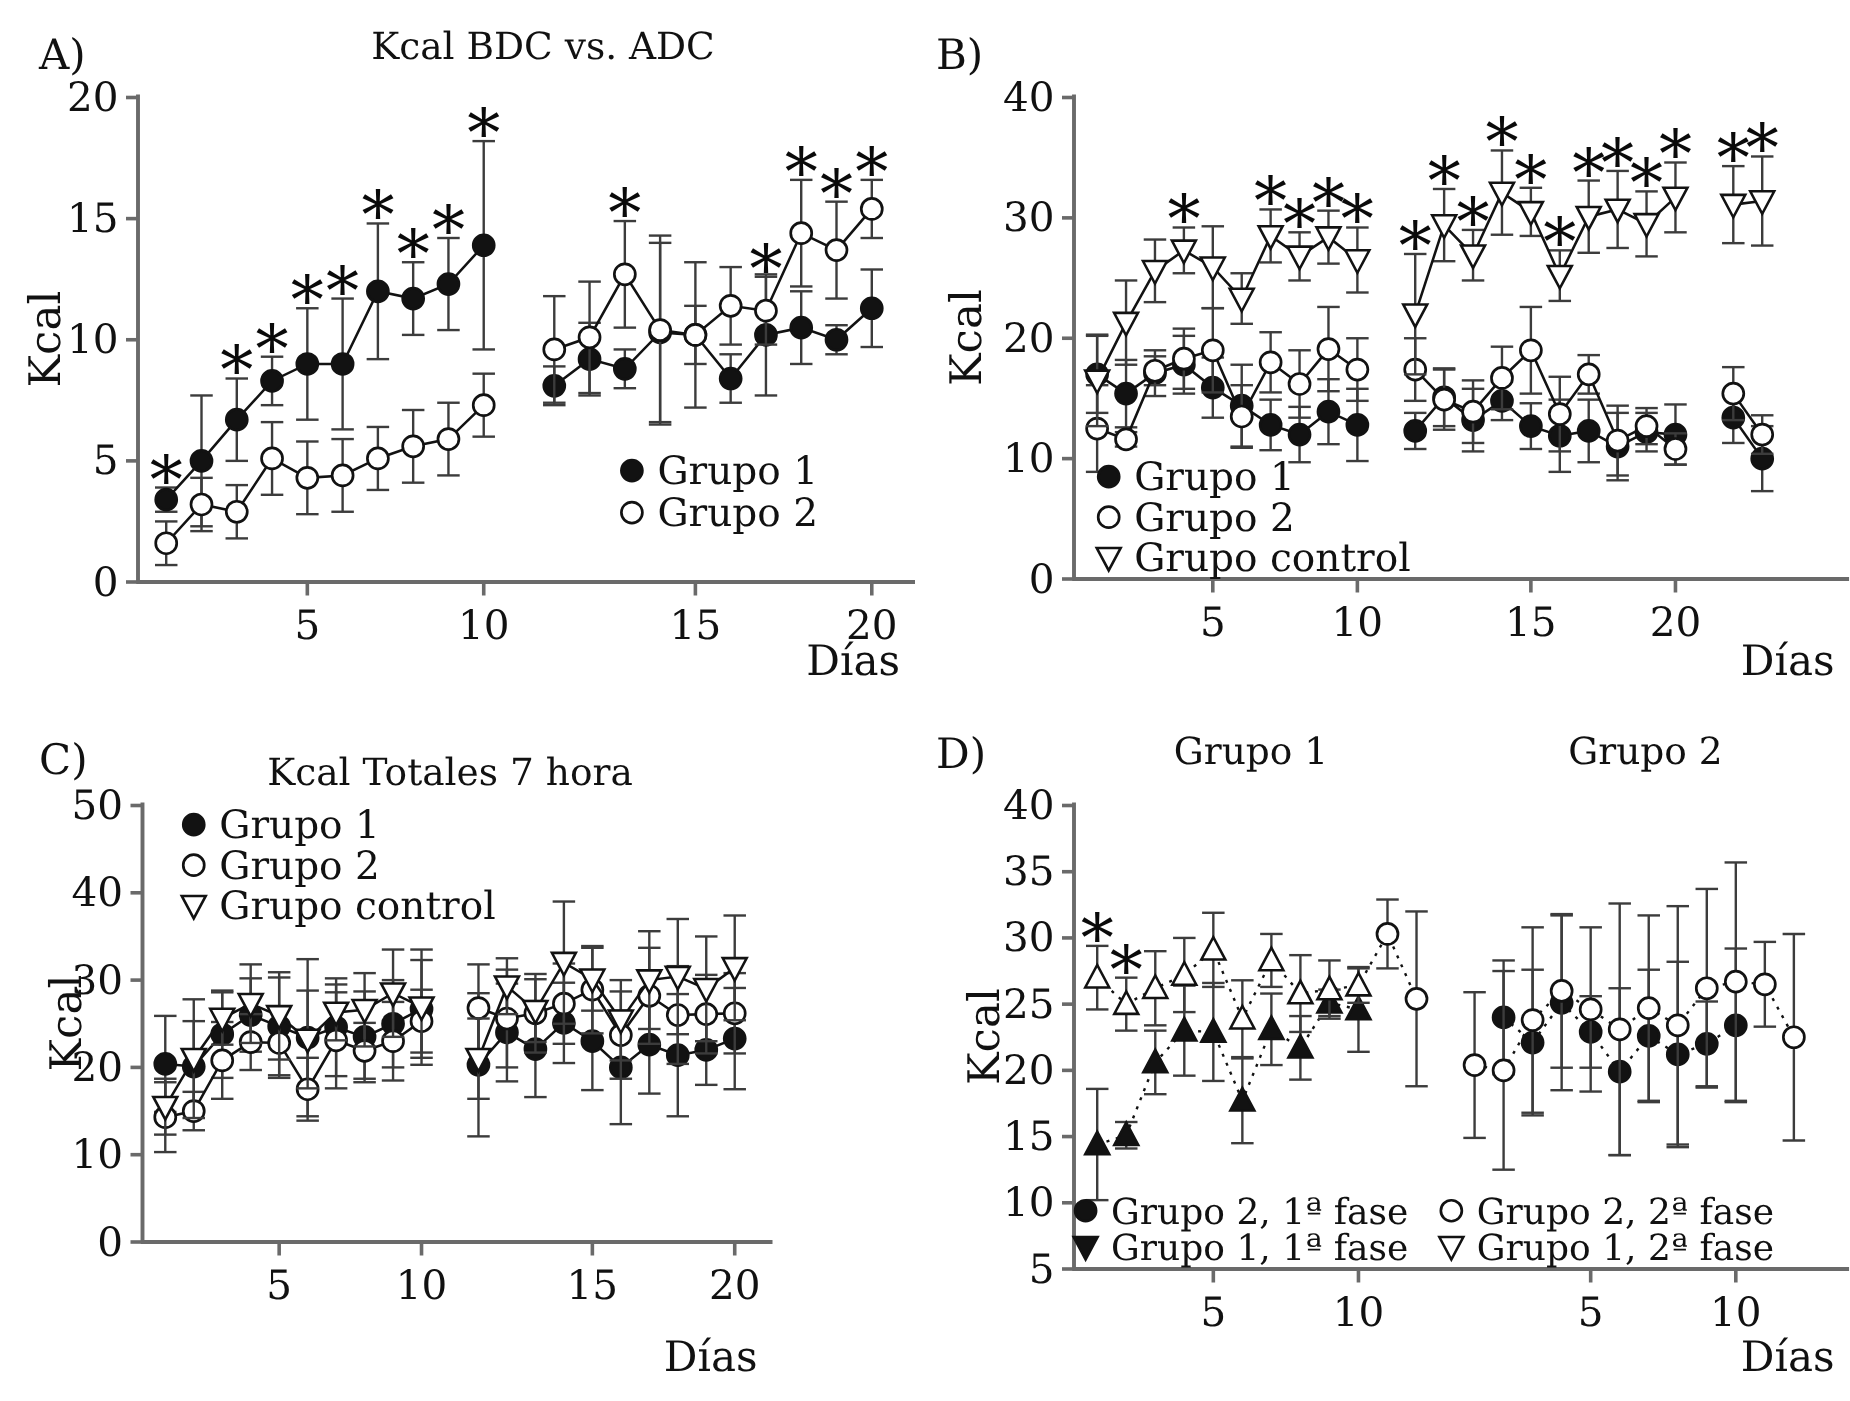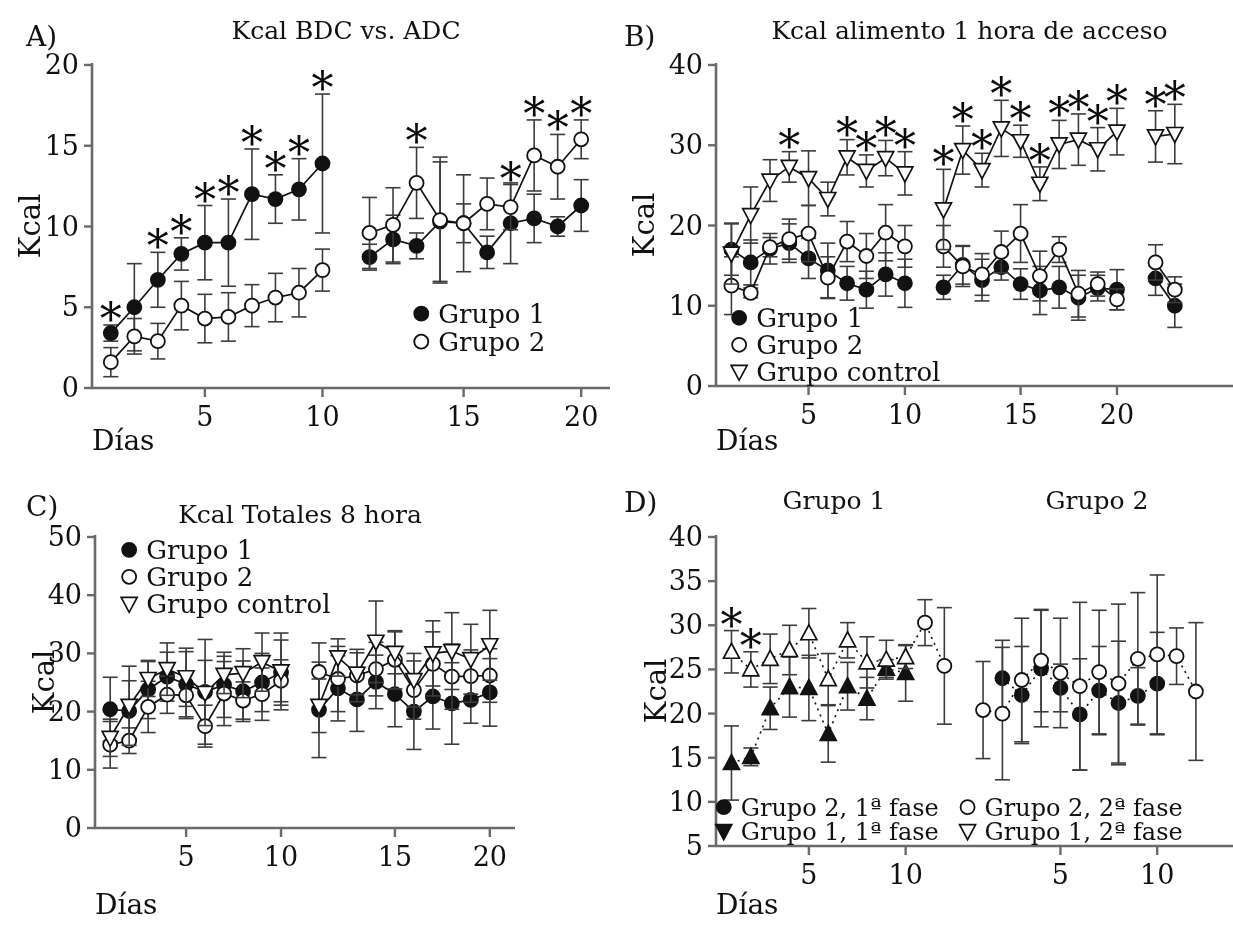--- a/index.html
+++ b/index.html
@@ -10,31 +10,31 @@
   .p1{left:616px;top:0;width:617px;height:460px;}
   .p2{left:0;top:460px;width:616px;height:474px;}
   .p3{left:616px;top:460px;width:617px;height:474px;}
   svg.chart{position:absolute;left:0;top:0;display:block;}
   .plabel{position:absolute;font-size:28px;z-index:3;}
   .pl0{top:20px;left:26px;}
   .pl1{top:20px;left:8px;}
   .pl2{top:30px;left:26px;}
   .pl3{top:26px;left:8px;}
   .ptitle{position:absolute;font-size:25px;text-align:center;z-index:3;line-height:29px;}
-  .t0{top:16px;left:92px;width:508px;}
+  .t0{top:16px;left:108px;width:508px;}
   .t1{top:16px;left:100px;width:507px;}
   .t2{top:40px;left:95px;width:410px;}
   .dt1{top:26px;left:218px;transform:translateX(-50%);white-space:nowrap;}
   .dt2{top:26px;left:481px;transform:translateX(-50%);white-space:nowrap;}
   .ylab{position:absolute;width:120px;text-align:center;font-size:29px;transform:rotate(-90deg);z-index:3;}
   .y0{left:-30px;top:209px;}
   .y1{left:-32px;top:208px;}
   .y2{left:-16px;top:205px;}
   .y3{left:-20px;top:214px;}
-  .xlab{position:absolute;text-align:left;font-size:28px;z-index:3;}
+  .xlab{position:absolute;text-align:right;font-size:28px;z-index:3;}
   .x0{top:424px;left:92px;width:508px;}
   .x1{top:424px;left:100px;width:507px;}
   .x2{top:428px;left:95px;width:410px;}
   .x3{top:428px;left:100px;width:507px;}
 </style>
 </head>
 <body>
 
 <div id="figure">
 
@@ -562,21 +562,20 @@
         <text x="539.5285171102662" y="120.74249999999998" text-anchor="middle" font-size="44" font-family="DejaVu Serif, serif" fill="#0a0a0a">*</text>
         <text x="558.8060836501901" y="114.32249999999999" text-anchor="middle" font-size="44" font-family="DejaVu Serif, serif" fill="#0a0a0a">*</text>
         <circle cx="123.13307984790875" cy="317.7875" r="7" fill="#121212" stroke="#121212" stroke-width="1.8"></circle>
         <text x="140.13307984790873" y="326.7875" text-anchor="start" font-size="26" font-family="DejaVu Serif, serif" fill="#111">Grupo 1</text>
         <circle cx="123.13307984790875" cy="344.7875" r="7" fill="#fff" stroke="#121212" stroke-width="1.8"></circle>
         <text x="140.13307984790873" y="353.7875" text-anchor="start" font-size="26" font-family="DejaVu Serif, serif" fill="#111">Grupo 2</text>
         <polygon points="115.13307984790875,365.2875 131.13307984790873,365.2875 123.13307984790875,380.2875" fill="#fff" stroke="#121212" stroke-width="1.7"></polygon>
         <text x="140.13307984790873" y="380.7875" text-anchor="start" font-size="26" font-family="DejaVu Serif, serif" fill="#111">Grupo control</text>
       </svg>
     <div class="plabel pl1">B)</div>
-    <div class="ptitle t1">Kcal alimento 1 hora de acceso</div>
     <div class="ylab y1">Kcal</div>
     <div class="xlab x1">Días</div>
   </section>
 
   <section class="panel p2">
     <svg class="chart" width="616" height="474">
         <line x1="95" y1="75" x2="95" y2="369" stroke="#6a6a6a" stroke-width="2.6"></line>
         <line x1="94" y1="368" x2="515" y2="368" stroke="#6a6a6a" stroke-width="2.6"></line>
         <line x1="95" y1="368" x2="87" y2="368" stroke="#6a6a6a" stroke-width="2.4"></line>
         <text x="82" y="377" text-anchor="end" font-size="27" font-family="DejaVu Serif, serif" fill="#111">0</text>
@@ -845,21 +844,21 @@
         <polygon points="462.8333333333333,192.72 478.8333333333333,192.72 470.8333333333333,207.72" fill="#fff" stroke="#121212" stroke-width="1.7"></polygon>
         <polygon points="481.8148148148148,178.752 497.8148148148148,178.752 489.8148148148148,193.752" fill="#fff" stroke="#121212" stroke-width="1.7"></polygon>
         <circle cx="129.16666666666666" cy="89.80400000000002" r="7" fill="#121212" stroke="#121212" stroke-width="1.8"></circle>
         <text x="146.16666666666666" y="98.80400000000002" text-anchor="start" font-size="26" font-family="DejaVu Serif, serif" fill="#111">Grupo 1</text>
         <circle cx="129.16666666666666" cy="116.80400000000002" r="7" fill="#fff" stroke="#121212" stroke-width="1.8"></circle>
         <text x="146.16666666666666" y="125.80400000000002" text-anchor="start" font-size="26" font-family="DejaVu Serif, serif" fill="#111">Grupo 2</text>
         <polygon points="121.16666666666666,137.30400000000003 137.16666666666666,137.30400000000003 129.16666666666666,152.30400000000003" fill="#fff" stroke="#121212" stroke-width="1.7"></polygon>
         <text x="146.16666666666666" y="152.80400000000003" text-anchor="start" font-size="26" font-family="DejaVu Serif, serif" fill="#111">Grupo control</text>
       </svg>
     <div class="plabel pl2">C)</div>
-    <div class="ptitle t2">Kcal Totales 8 hora</div>
+    <div class="ptitle t2">Kcal Totales 7 hora</div>
     <div class="ylab y2">Kcal</div>
     <div class="xlab x2">Días</div>
   </section>
 
   <section class="panel p3">
     <svg class="chart" width="617" height="474">
         <line x1="100" y1="75" x2="100" y2="387" stroke="#6a6a6a" stroke-width="2.6"></line>
         <line x1="99" y1="386" x2="617" y2="386" stroke="#6a6a6a" stroke-width="2.6"></line>
         <line x1="100" y1="386" x2="92" y2="386" stroke="#6a6a6a" stroke-width="2.4"></line>
         <text x="87" y="395" text-anchor="end" font-size="27" font-family="DejaVu Serif, serif" fill="#111">5</text>

